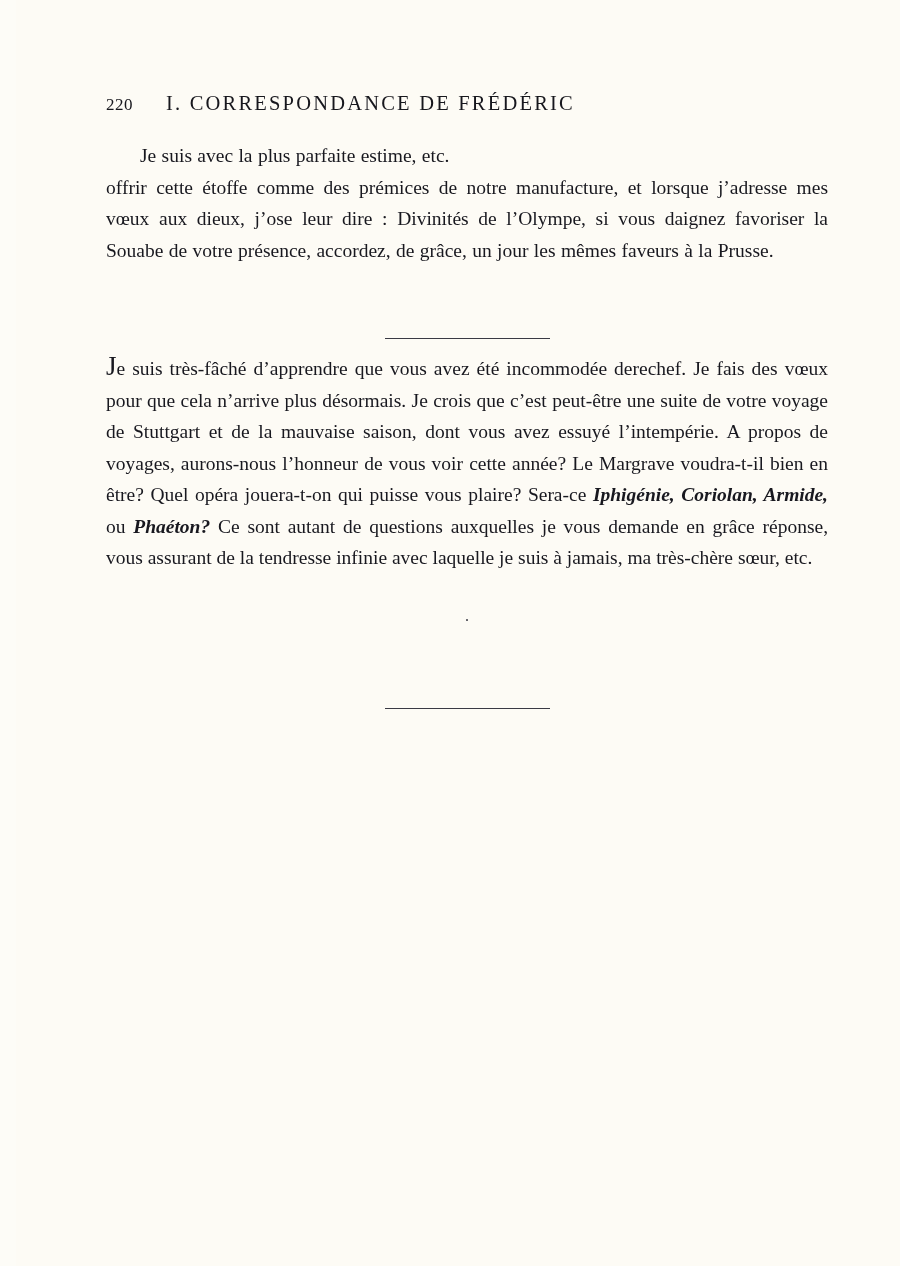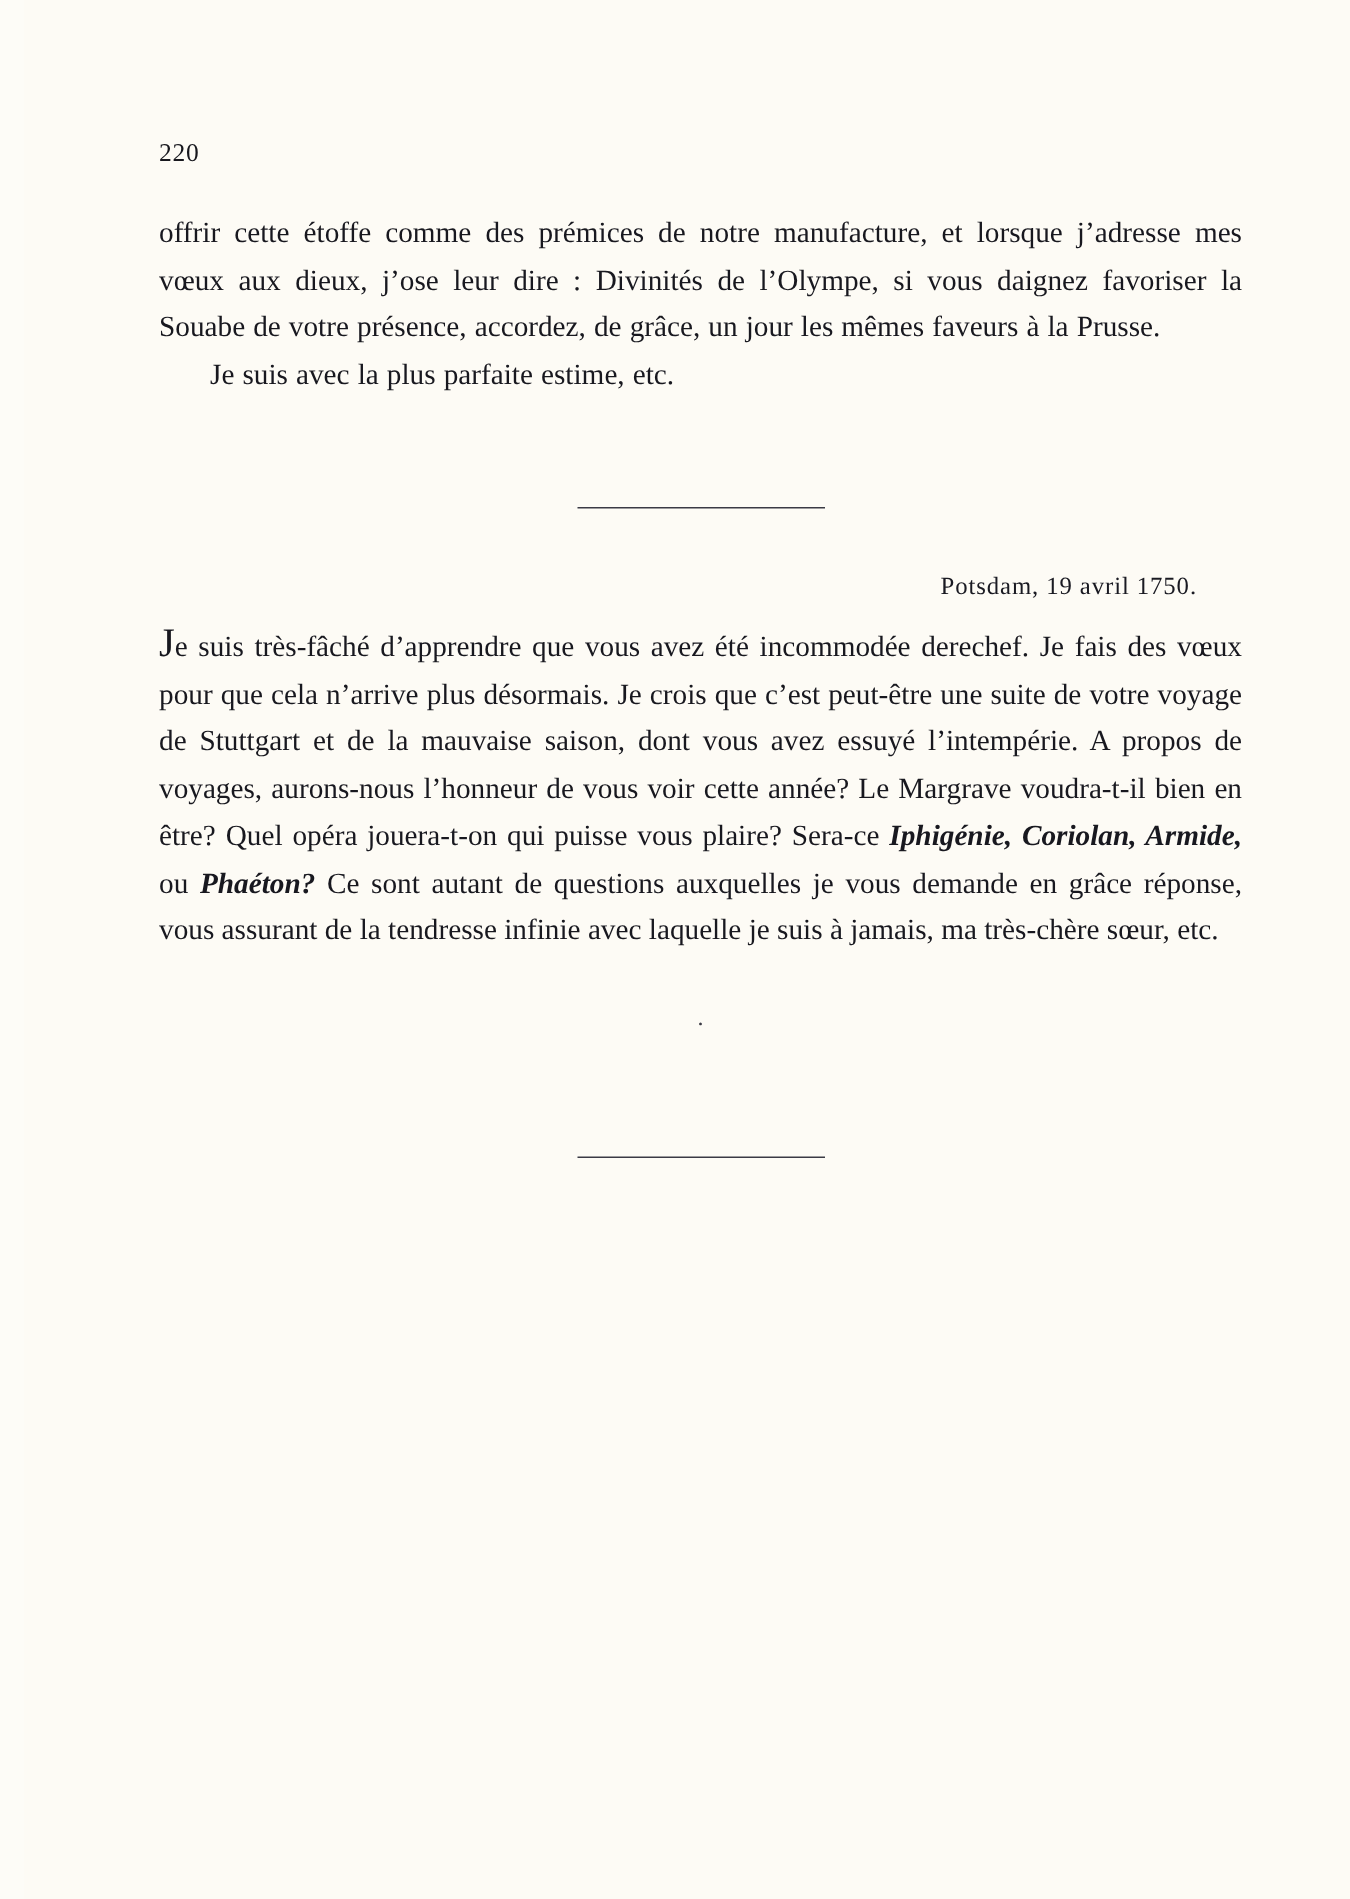--- a/index.html
+++ b/index.html
@@ -144,31 +144,31 @@
   }
 </style>
 </head>
 <body>
 
 <div class="page">
   <div class="content">
 
     <div class="running-head">
       <span class="folio">220</span>
+      <span class="head-title">I.  CORRESPONDANCE DE FRÉDÉRIC</span>
     </div>
 
+    <p class="body indent">Je suis avec la plus parfaite estime, etc.</p>
     <p class="body first">offrir cette étoffe comme des prémices de notre manufacture, et lorsque j’adresse mes vœux aux dieux, j’ose leur dire : Divinités de l’Olympe, si vous daignez favoriser la Souabe de votre présence, accordez, de grâce, un jour les mêmes faveurs à la Prusse.</p>
-    <p class="body indent">Je suis avec la plus parfaite estime, etc.</p>
 
     <div class="divider-wrap-1">
       <div class="divider"></div>
     </div>
 
 
-    <div class="placedate">Potsdam, 19 avril 1750.</div>
 
 
     <p class="opening"><span class="initial">J</span><span>e suis très-fâché d’apprendre que vous avez été incommodée derechef. Je fais des vœux pour que cela n’arrive plus désormais. Je crois que c’est peut-être une suite de votre voyage de Stuttgart et de la mauvaise saison, dont vous avez essuyé l’intempérie. A propos de voyages, aurons-nous l’honneur de vous voir cette année? Le Margrave voudra-t-il bien en être? Quel opéra jouera-t-on qui puisse vous plaire? Sera-ce </span><em class="work">Iphigénie, Coriolan, Armide,</em><span> ou </span><em class="work">Phaéton?</em><span> Ce sont autant de questions auxquelles je vous demande en grâce réponse, vous assurant de la tendresse infinie avec laquelle je suis à jamais, ma très-chère sœur, etc.</span></p>
 
     <div class="dot-mark">.</div>
 
     <div class="divider-wrap-2">
       <div class="divider"></div>
     </div>
 

